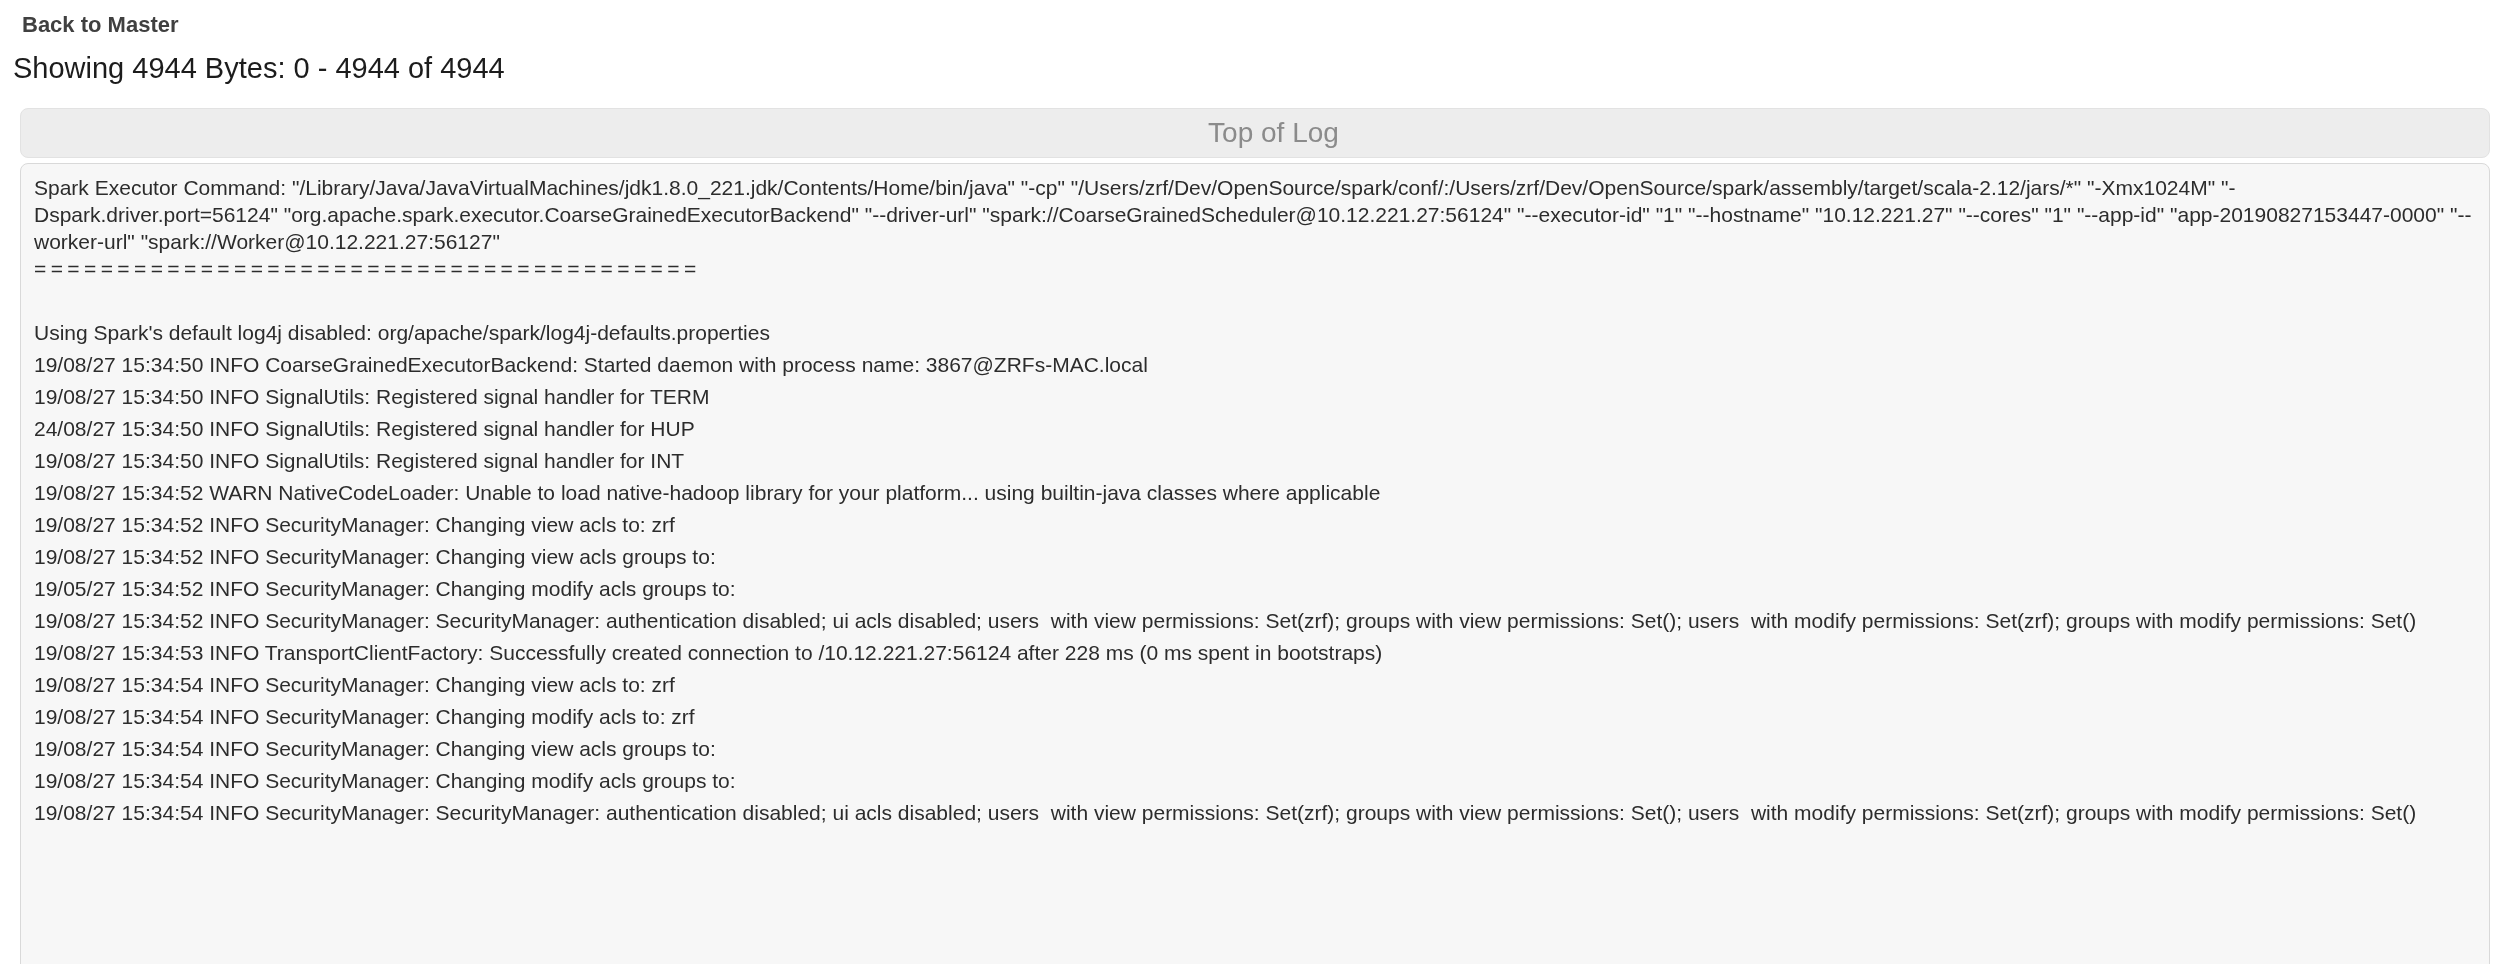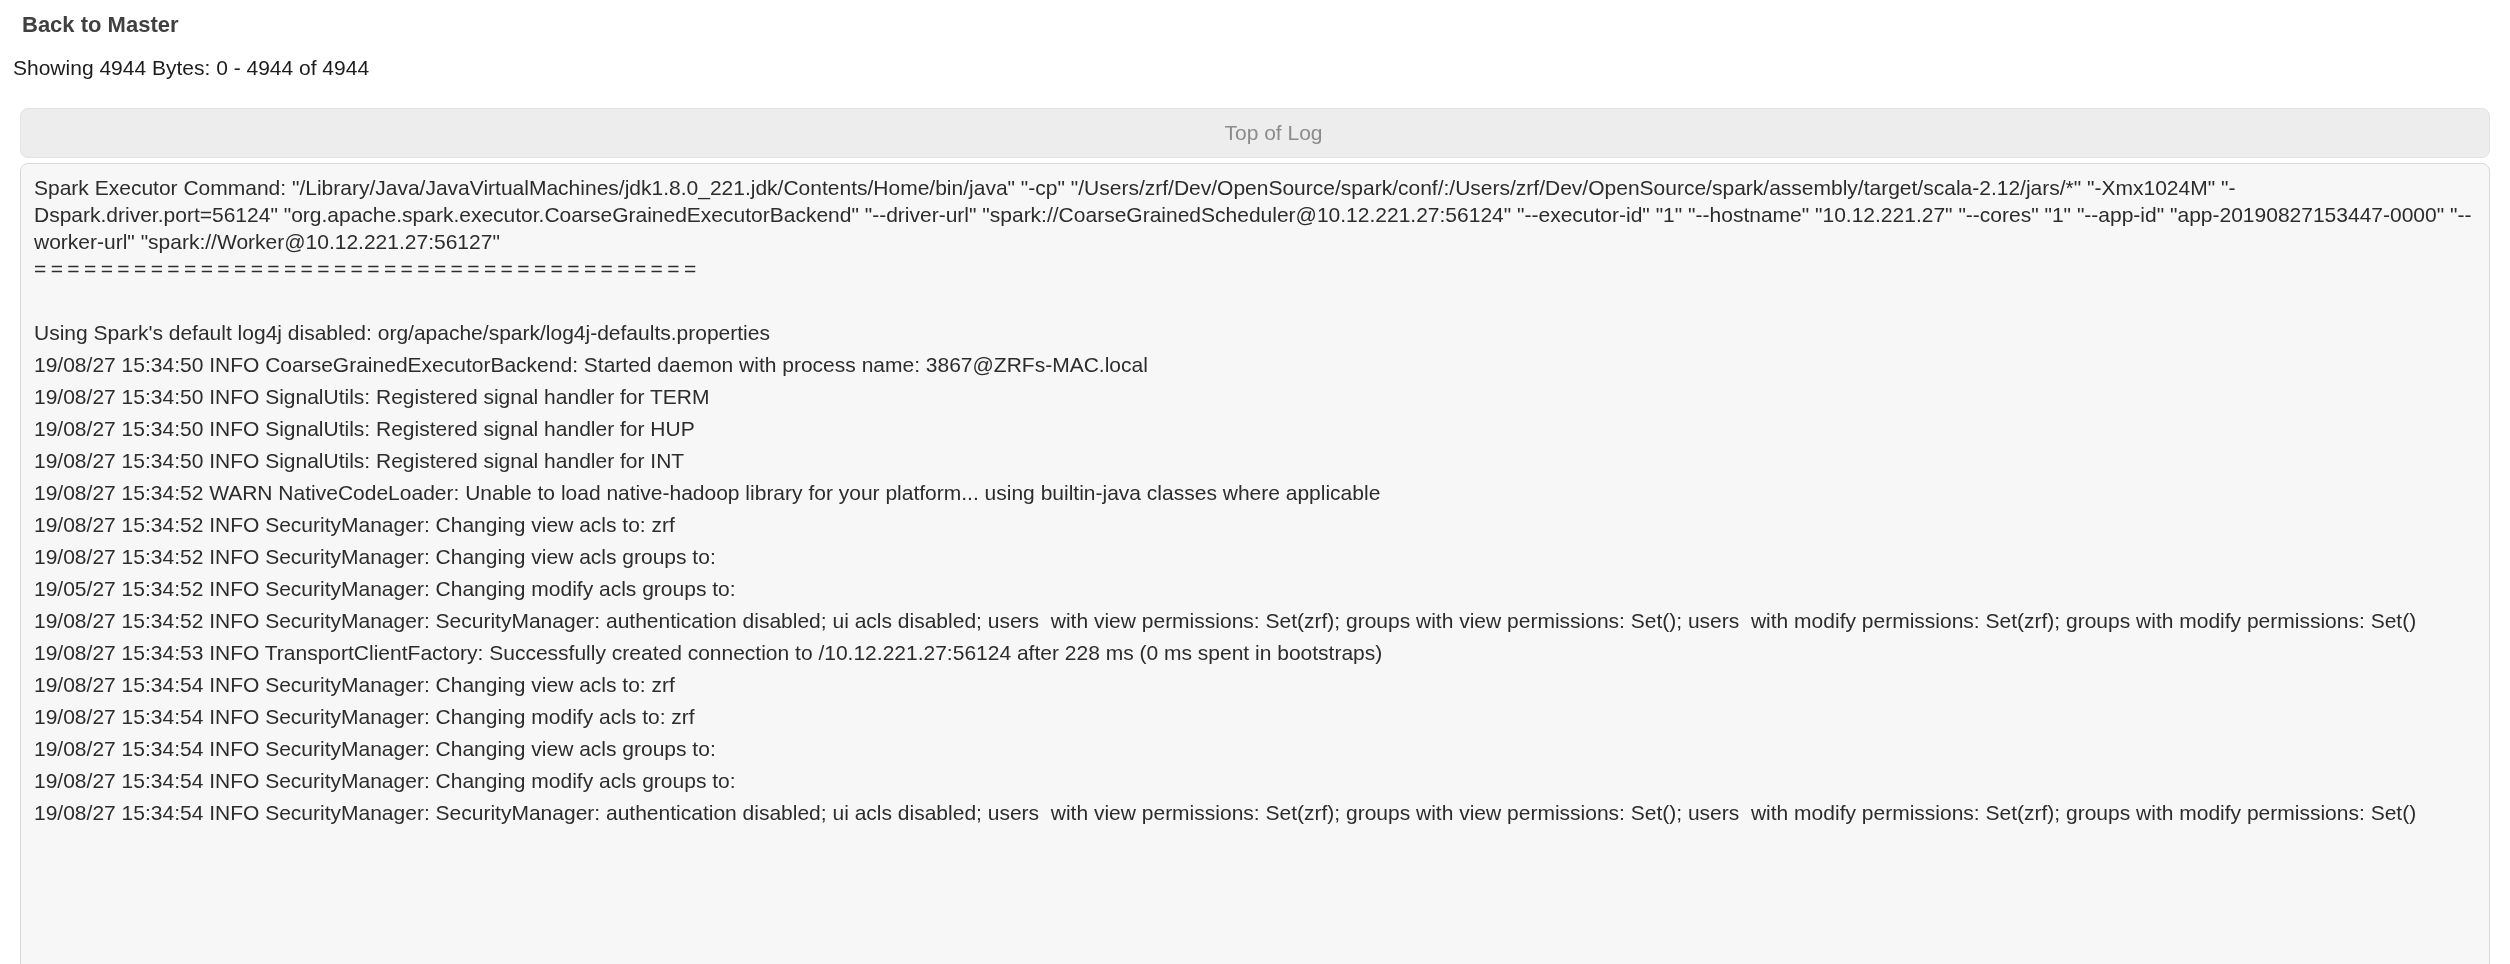--- a/index.html
+++ b/index.html
@@ -14,34 +14,34 @@
     margin: 12px 0 0 22px;
     font-size: 22px;
     font-weight: bold;
     line-height: 26px;
     color: #404040;
     text-decoration: none;
     cursor: pointer;
   }
   .byte-range {
     margin: 16px 0 0 13px;
-    font-size: 21px;
+    font-size: 29px;
     line-height: 28px;
     color: #1c1c1c;
   }
   .banner {
     margin: 26px 20px 0 20px;
     height: 50px;
     background: #ededed;
     border: 1px solid #e2e2e2;
     border-radius: 8px;
     display: flex;
     align-items: center;
     justify-content: center;
-    font-size: 21px;
+    font-size: 28px;
     color: #8b8b8b;
     padding-left: 37px;
   }
   .logbox {
     margin: 5px 20px 0 20px;
     height: 940px; 
     background: #f7f7f7;
     border: 1px solid #d9d9d9;
     border-radius: 8px;
     padding: 10px 13px;
@@ -72,21 +72,21 @@
   </div>
 
   <div class="logbox">
     <div>
         <div class="log-line">Spark Executor Command: "/Library/Java/JavaVirtualMachines/jdk1.8.0_221.jdk/Contents/Home/bin/java" "-cp" "/Users/zrf/Dev/OpenSource/spark/conf/:/Users/zrf/Dev/OpenSource/spark/assembly/target/scala-2.12/jars/*" "-Xmx1024M" "-Dspark.driver.port=56124" "org.apache.spark.executor.CoarseGrainedExecutorBackend" "--driver-url" "spark://CoarseGrainedScheduler@10.12.221.27:56124" "--executor-id" "1" "--hostname" "10.12.221.27" "--cores" "1" "--app-id" "app-20190827153447-0000" "--worker-url" "spark://Worker@10.12.221.27:56127"</div>
         <div class="log-line sep">========================================</div>
         <div class="log-line">&nbsp;</div>
         <div class="log-line">Using Spark's default log4j disabled: org/apache/spark/log4j-defaults.properties</div>
         <div class="log-line">19/08/27 15:34:50 INFO CoarseGrainedExecutorBackend: Started daemon with process name: 3867@ZRFs-MAC.local</div>
         <div class="log-line">19/08/27 15:34:50 INFO SignalUtils: Registered signal handler for TERM</div>
-        <div class="log-line">19/08/27 15:34:50 INFO SignalUtils: Registered signal handler for HUP</div>
+        <div class="log-line">24/08/27 15:34:50 INFO SignalUtils: Registered signal handler for HUP</div>
         <div class="log-line">19/08/27 15:34:50 INFO SignalUtils: Registered signal handler for INT</div>
         <div class="log-line">19/08/27 15:34:52 WARN NativeCodeLoader: Unable to load native-hadoop library for your platform... using builtin-java classes where applicable</div>
         <div class="log-line">19/08/27 15:34:52 INFO SecurityManager: Changing view acls to: zrf</div>
         <div class="log-line">19/08/27 15:34:52 INFO SecurityManager: Changing view acls groups to:</div>
         <div class="log-line">19/05/27 15:34:52 INFO SecurityManager: Changing modify acls groups to:</div>
         <div class="log-line">19/08/27 15:34:52 INFO SecurityManager: SecurityManager: authentication disabled; ui acls disabled; users  with view permissions: Set(zrf); groups with view permissions: Set(); users  with modify permissions: Set(zrf); groups with modify permissions: Set()</div>
         <div class="log-line">19/08/27 15:34:53 INFO TransportClientFactory: Successfully created connection to /10.12.221.27:56124 after 228 ms (0 ms spent in bootstraps)</div>
         <div class="log-line">19/08/27 15:34:54 INFO SecurityManager: Changing view acls to: zrf</div>
         <div class="log-line">19/08/27 15:34:54 INFO SecurityManager: Changing modify acls to: zrf</div>
         <div class="log-line">19/08/27 15:34:54 INFO SecurityManager: Changing view acls groups to:</div>

